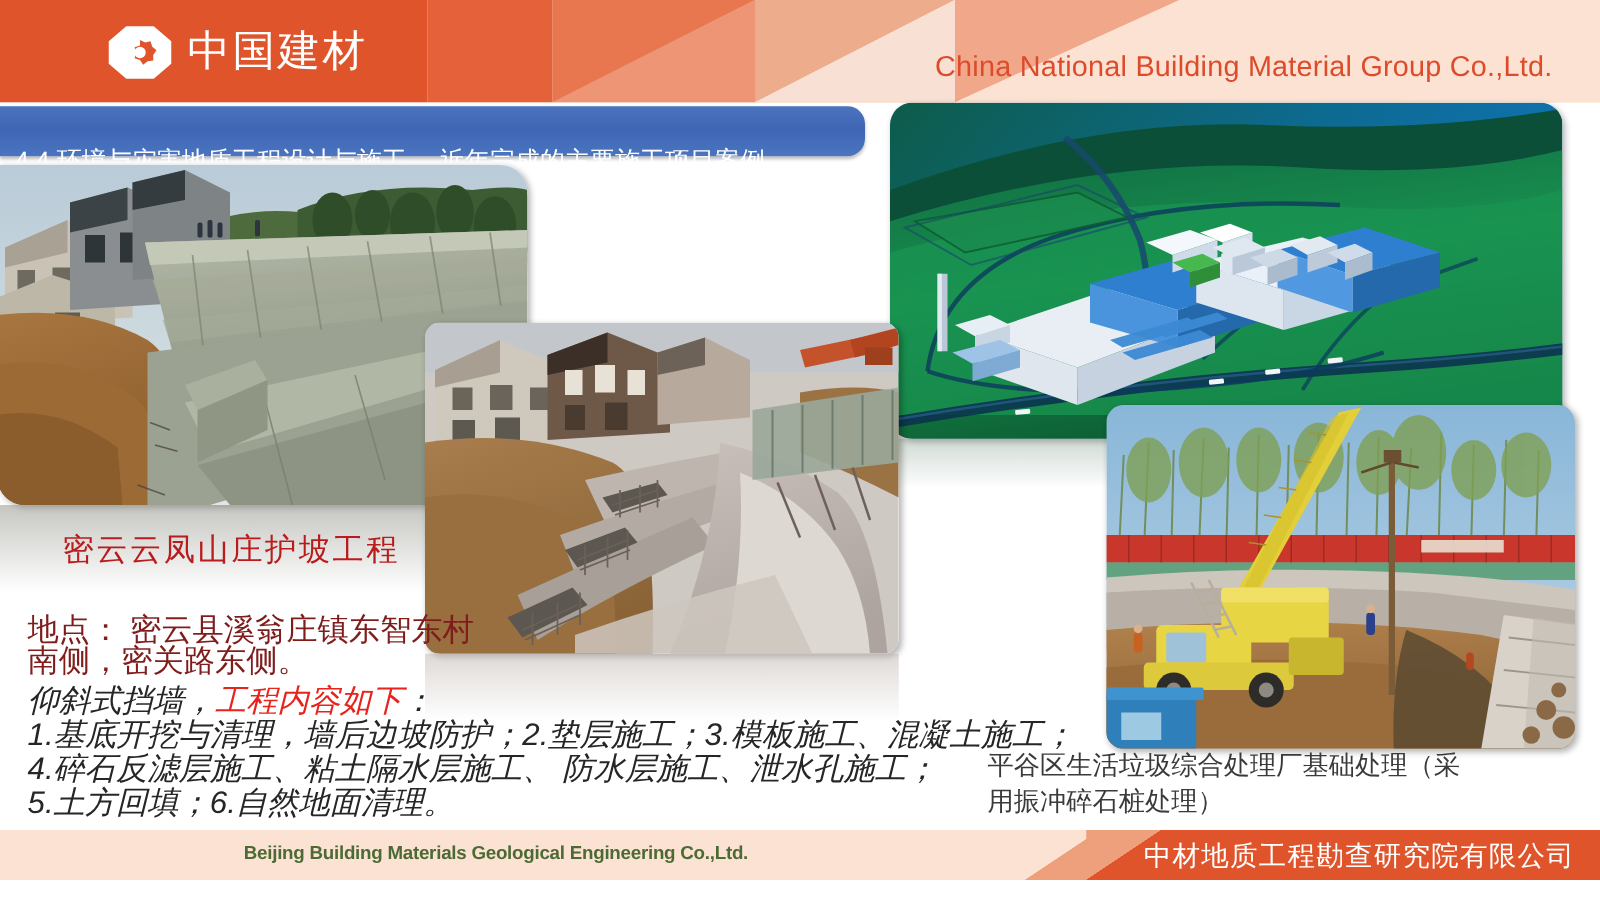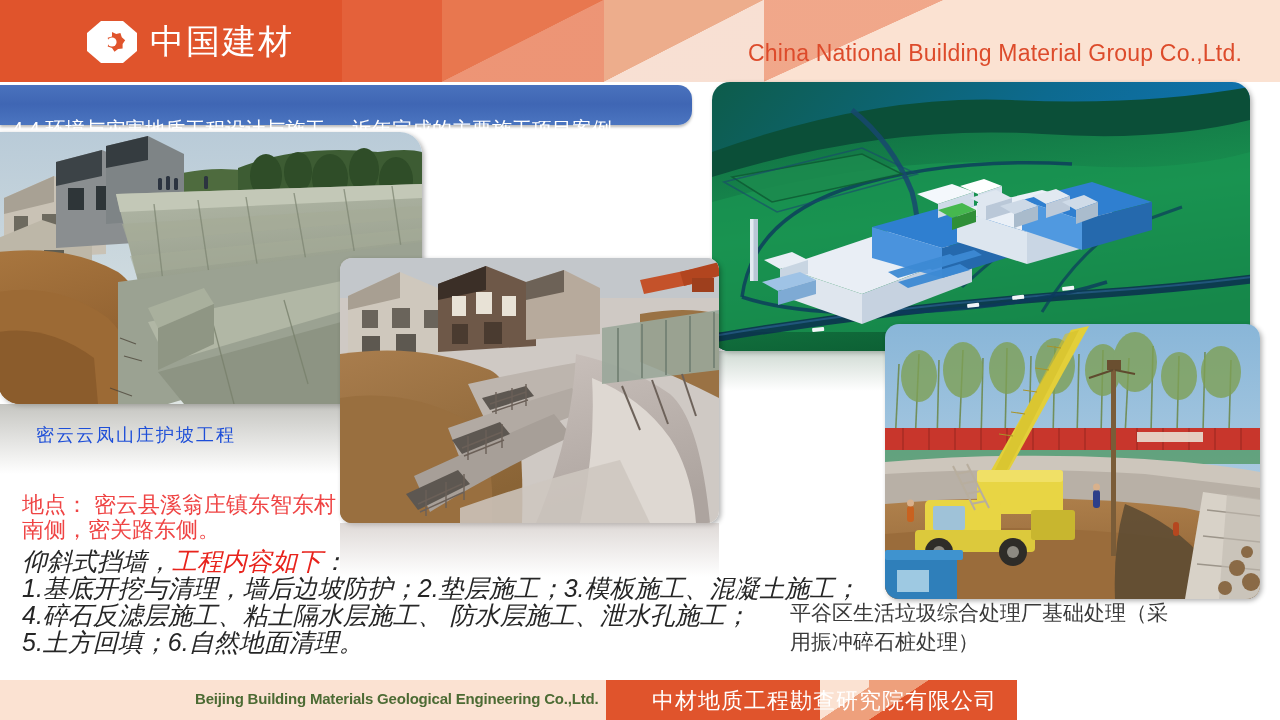--- a/index.html
+++ b/index.html
@@ -57,31 +57,31 @@
   
   .refl{position:absolute;overflow:hidden;pointer-events:none;}
   .refl-wall{left:-2px;top:404px;width:424px;height:70px;
     background:linear-gradient(to bottom,rgba(150,150,142,0.55),rgba(255,255,255,0.02));}
   .refl-site{left:340px;top:523px;width:379px;height:54px;
     background:linear-gradient(to bottom,rgba(190,180,175,0.5),rgba(255,255,255,0.02));}
   .refl-plant{left:712px;top:351px;width:538px;height:40px;
     background:linear-gradient(to bottom,rgba(120,150,130,0.35),rgba(255,255,255,0.02));}
 
   
-  .proj-title{position:absolute;left:36px;top:423px;font-size:18px;color:#1d4ed8;letter-spacing:2px;}
-  .loc-block{position:absolute;left:22px;top:492px;font-size:22px;color:#ef4444;line-height:25px;}
+  .proj-title{position:absolute;left:50px;top:423px;font-size:25px;color:#b91c1c;letter-spacing:2px;}
+  .loc-block{position:absolute;left:22px;top:492px;font-size:25px;color:#7f1d1d;line-height:25px;}
   .loc-block div{white-space:nowrap;}
   .content-block{position:absolute;left:22px;top:548px;font-size:25px;color:#262626;line-height:27px;font-style:italic;}
   .content-block div{white-space:nowrap;}
   .red{color:#e8231c;}
   .cap-right{position:absolute;left:790px;top:598px;width:470px;
              font-size:21px;color:#3a3a3a;line-height:29px;}
 
   
-  .footer{position:absolute;left:0;top:680px;width:1017px;height:40px;background:#fbe2d2;overflow:hidden;}
+  .footer{position:absolute;left:0;top:664px;width:1280px;height:40px;background:#fbe2d2;overflow:hidden;}
   .ft-orange{position:absolute;right:0;top:0;width:411px;height:40px;background:#e0542c;}
   .ft-wedge{position:absolute;left:820px;top:0;width:60px;height:40px;
             background:linear-gradient(to bottom right,rgba(251,226,210,1) 49.6%,rgba(238,160,124,1) 50%);}
   .ft-wedge2{position:absolute;left:869px;top:0;width:60px;height:40px;
             background:linear-gradient(to bottom right,rgba(238,160,124,1) 49.6%,rgba(224,84,44,1) 50%);}
   .ft-en{position:absolute;left:195px;top:10px;font-size:15px;font-weight:bold;color:#4c6b34;white-space:nowrap;letter-spacing:-0.2px;}
   .ft-cn{position:absolute;right:20px;top:6px;font-size:22px;color:#ffffff;letter-spacing:1px;white-space:nowrap;}
 </style>
 </head>
 <body>

